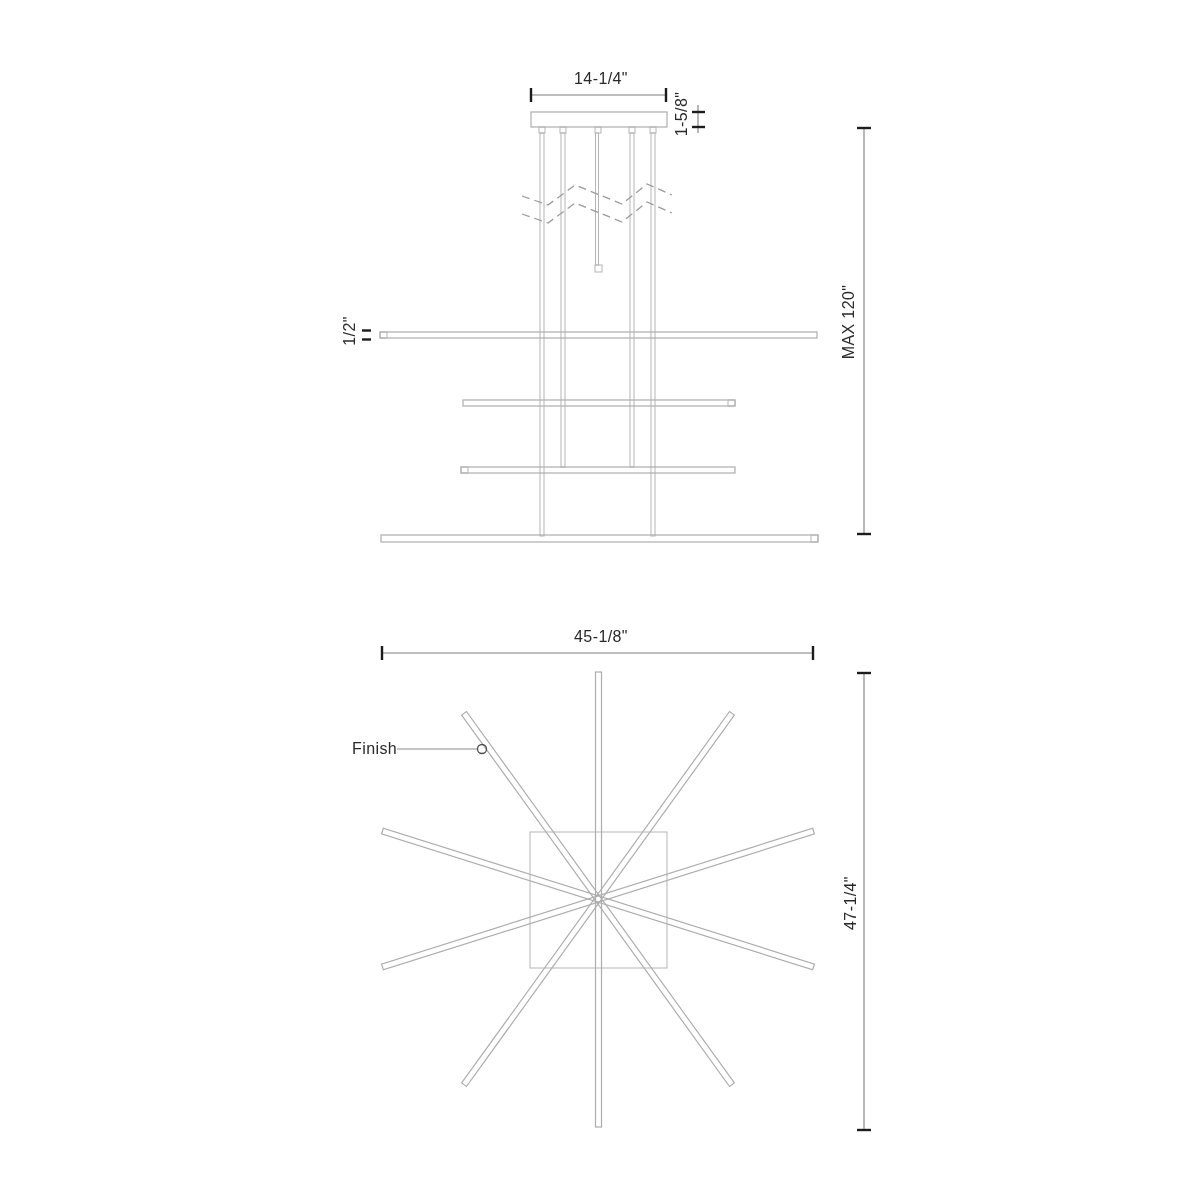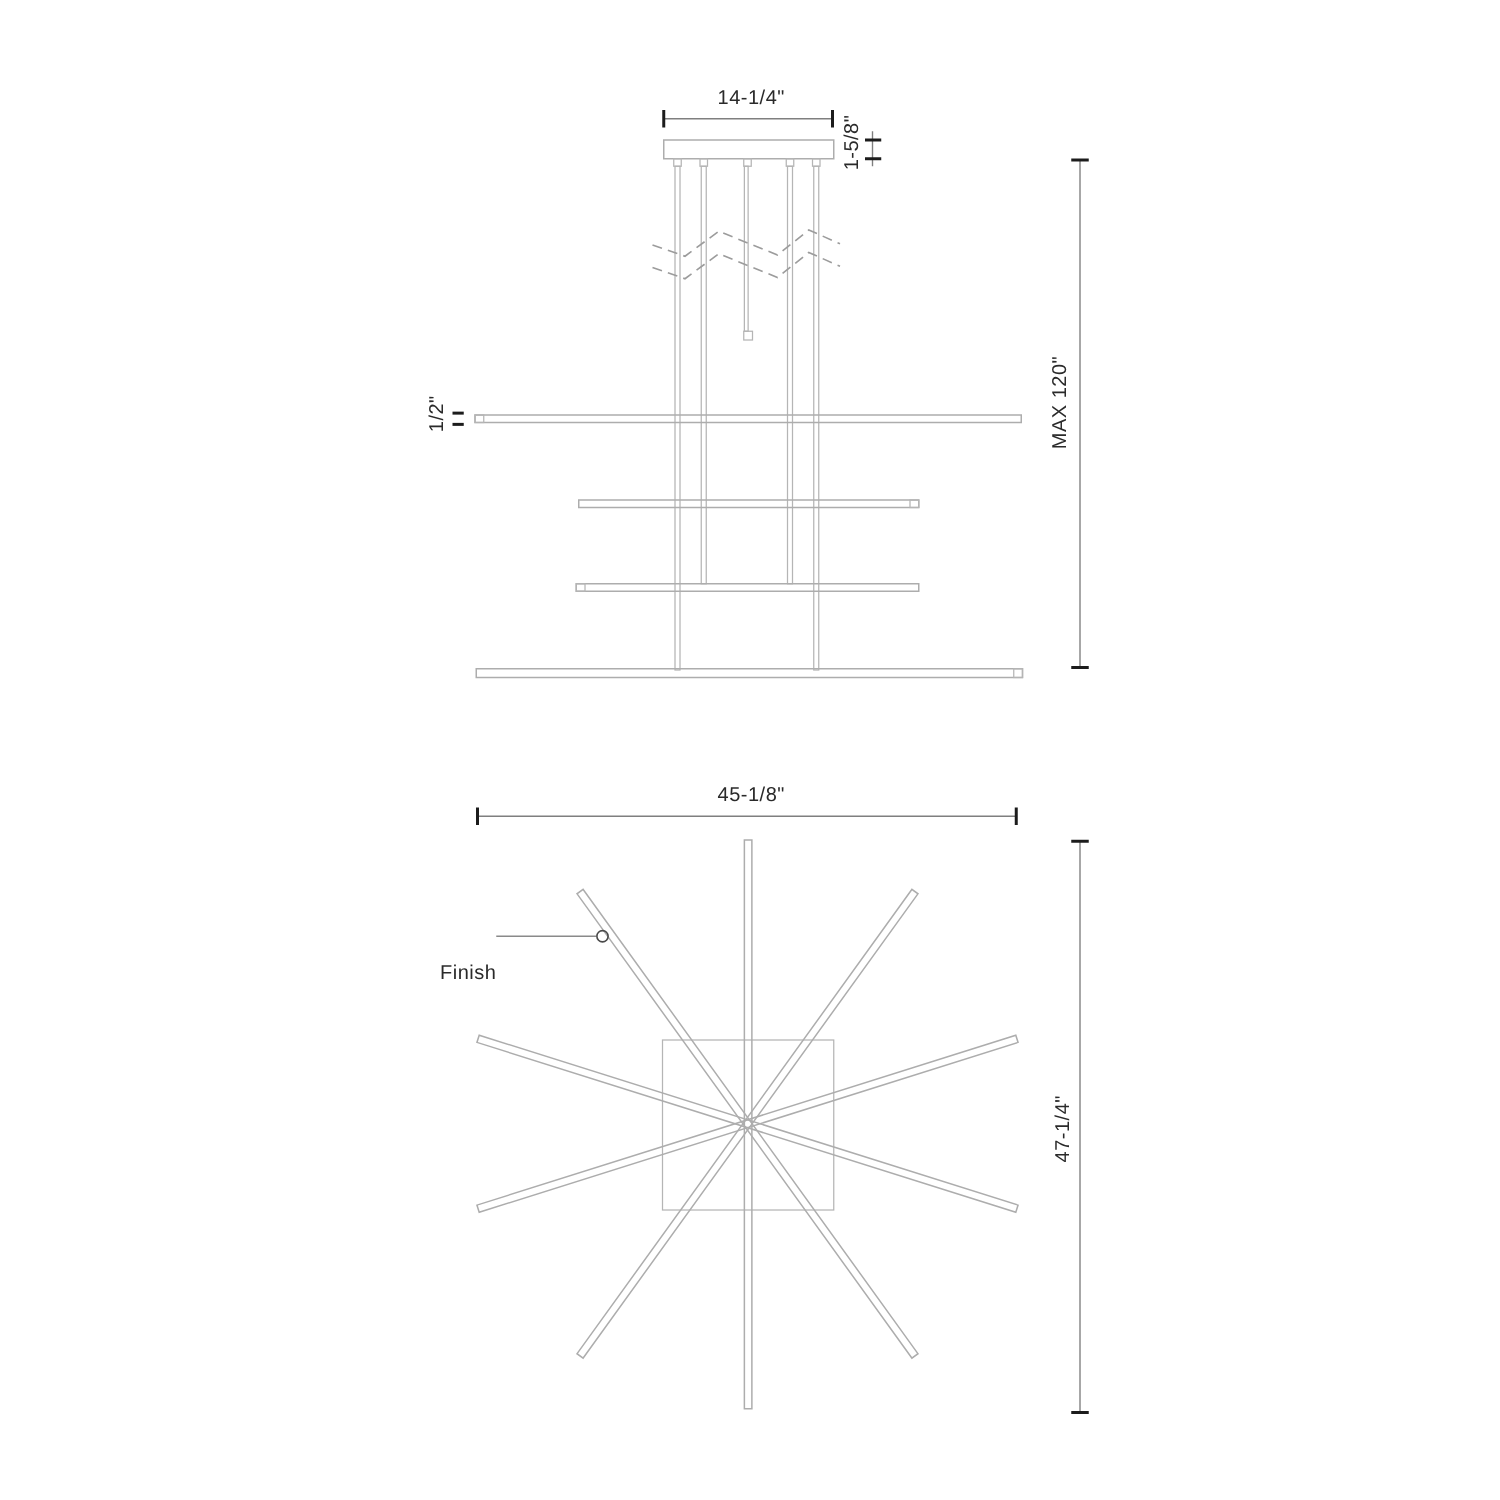--- a/index.html
+++ b/index.html
@@ -123,14 +123,14 @@
   <div class="dim-label rot" style="left:682px;top:114px;">1-5/8"</div>
 
   <div class="dim-label rot" style="left:849px;top:322px;">MAX 120"</div>
 
   <div class="dim-label rot" style="left:350px;top:331px;">1/2"</div>
 
   <div class="dim-label" style="left:601px;top:637px;">45-1/8"</div>
 
   <div class="dim-label rot" style="left:851px;top:903px;">47-1/4"</div>
 
-  <div class="dim-label left" style="left:352px;top:749px;margin-top:30px;">Finish</div>
+  <div class="dim-label left" style="left:352px;top:749px;">Finish</div>
 </div>
 
 </body></html>

